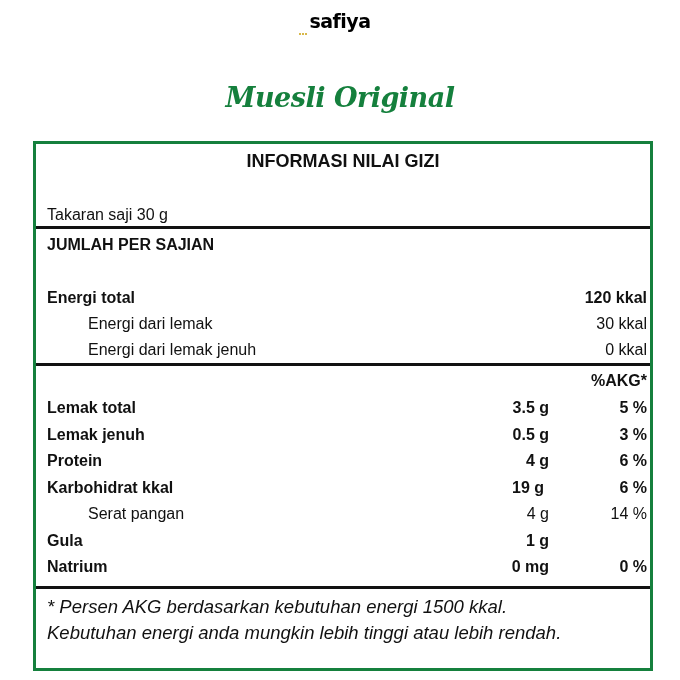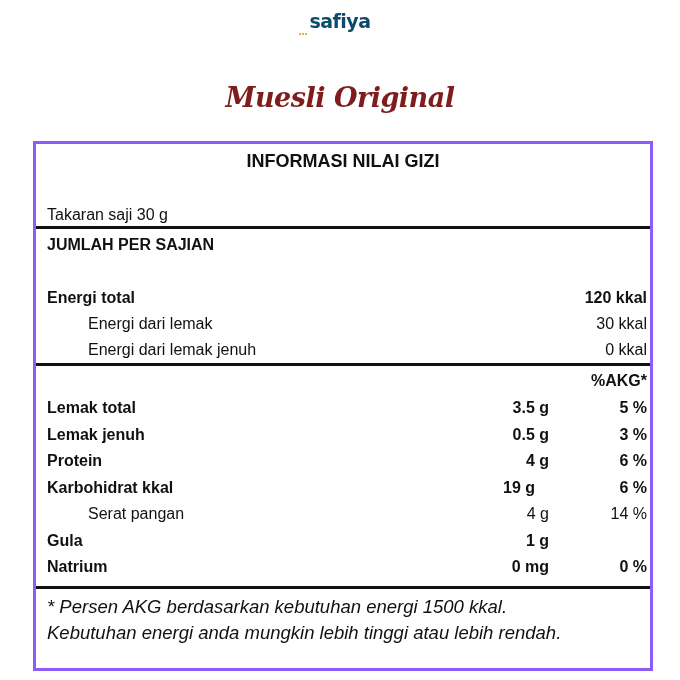--- a/index.html
+++ b/index.html
@@ -3,34 +3,34 @@
 <meta charset="utf-8">
 <style>
   html, body { margin: 0; padding: 0; }
   body {
     width: 680px; height: 680px; background: #ffffff; position: relative; overflow: hidden;
     font-family: "Liberation Sans", sans-serif; color: #111111;
   }
   .brand {
     position: absolute; left: 0; width: 680px; top: 10px; text-align: center;
     font-family: "DejaVu Sans", sans-serif; font-weight: bold; font-size: 19px; letter-spacing: -0.5px;
-    color: #0c4a6e;
+    color: #000000;
   }
   .brand-dots {
     position: absolute; left: 299px; top: 33px; width: 8px; height: 2px;
     background: repeating-linear-gradient(90deg, #d8b84a 0 2px, transparent 2px 3px);
   }
   .product-title {
     position: absolute; left: 0; width: 680px; top: 82px; text-align: center;
     font-family: "DejaVu Serif", serif; font-style: italic; font-weight: bold; font-size: 27px;
-    color: #7f1d1d; letter-spacing: -0.5px;
+    color: #15803d; letter-spacing: -0.5px;
   }
   .label {
     position: absolute; left: 33px; top: 141px; width: 614px; height: 524px;
-    border: 3px solid #8b5cf6;
+    border: 3px solid #15803d;
   }
   .hline { position: absolute; left: 0; width: 100%; height: 3px; background: #111; }
   .txt { position: absolute; font-size: 16px; line-height: 22px; white-space: nowrap; }
   .b { font-weight: bold; }
   .r { text-align: right; }
   .heading { left: 0; width: 100%; text-align: center; font-weight: bold; font-size: 18px; }
   .footnote { font-style: italic; font-size: 18.5px; }
 </style>
 </head>
 <body>
@@ -66,21 +66,21 @@
 
   <div class="txt b" style="left:11px; top:280px;">Lemak jenuh</div>
   <div class="txt b r" style="right:101px; top:280px;text-align:right;">0.5 g</div>
   <div class="txt b r" style="right:3px; top:280px;">3 %</div>
 
   <div class="txt b" style="left:11px; top:306px;">Protein</div>
   <div class="txt b r" style="right:101px; top:306px;">4 g</div>
   <div class="txt b r" style="right:3px; top:306px;">6 %</div>
 
   <div class="txt b" style="left:11px; top:333px;">Karbohidrat kkal</div>
-  <div class="txt b r" style="right:115px; top:333px;">19 g</div>
+  <div class="txt b r" style="right:106px; top:333px;">19 g</div>
   <div class="txt b r" style="right:3px; top:333px;">6 %</div>
 
   <div class="txt" style="left:52px; top:359px;">Serat pangan</div>
   <div class="txt r" style="right:101px; top:359px;">4 g</div>
   <div class="txt r" style="right:3px; top:359px;">14 %</div>
 
   <div class="txt b" style="left:11px; top:386px;">Gula</div>
   <div class="txt b r" style="right:101px; top:386px;">1 g</div>
   <div class="txt b r" style="right:3px; top:386px;"></div>
 

